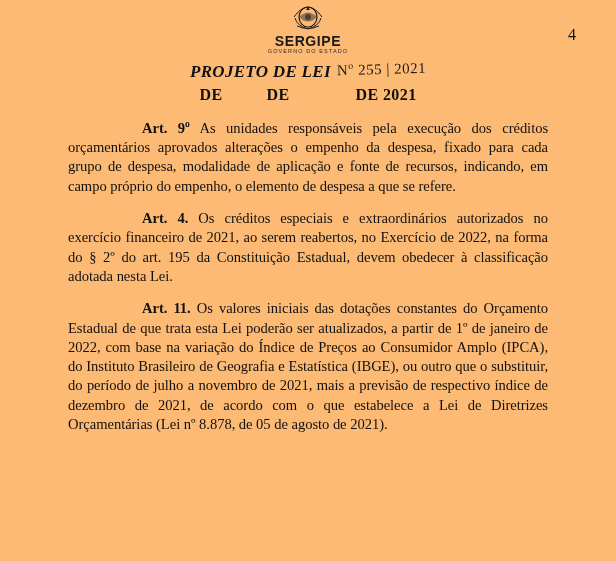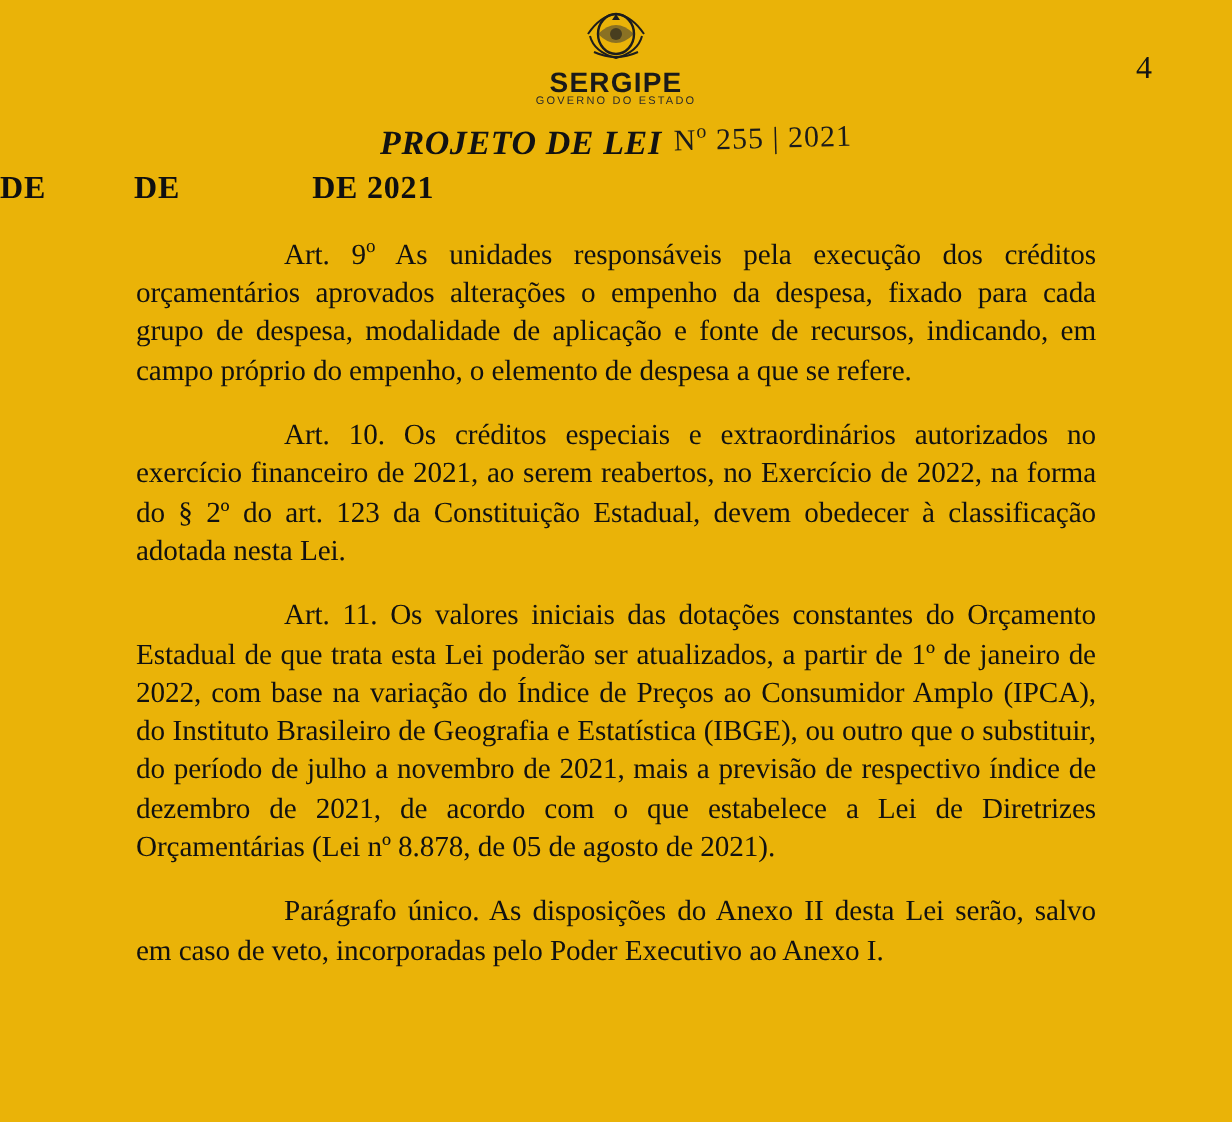--- a/index.html
+++ b/index.html
@@ -11,21 +11,21 @@
     width: 616px;
     height: 561px;
     overflow: hidden;
     font-family: "Liberation Serif", serif;
     color: #101010;
   }
   .page {
     position: relative;
     width: 616px;
     height: 561px;
-    background: #eab308;
+    background: #fdba74;
   }
 
   
   .header {
     position: absolute;
     top: 4px;
     left: 0;
     width: 616px;
     text-align: center;
   }
@@ -89,20 +89,21 @@
     font-size: 10px;
     vertical-align: super;
   }
 
   
   .date-row {
     position: absolute;
     top: 86px;
     left: 0;
     width: 616px;
+    text-align: center;
     font-weight: bold;
     font-size: 16px;
     letter-spacing: 0.4px;
   }
   .date-row span { display: inline-block; }
   .d1 { margin-right: 44px; }
   .d2 { margin-right: 66px; }
 
   
   .body {
@@ -113,21 +114,21 @@
   }
   p.art {
     margin: 0 0 13px 0;
     text-align: justify;
     text-indent: 74px;
     font-size: 14.6px;
     line-height: 19.3px;
     letter-spacing: -0.05px;
     color: #111111;
   }
-  p.art b { font-weight: normal; }
+  p.art b { font-weight: bold; }
   sup { font-size: 9.5px; vertical-align: super; }
 </style>
 </head>
 <body>
 
 <div class="page">
 
   <div class="header">
     <svg class="crest" viewBox="0 0 34 28">
       <ellipse cx="17" cy="13" rx="9" ry="10" fill="none" stroke="#1d1d1d" stroke-width="1.2"></ellipse>
@@ -147,18 +148,17 @@
   <div class="title-row">
     <span class="doc-title">PROJETO DE LEI</span><span class="doc-number"><span>N</span><span class="sup">o</span> <span>255 | 2021</span></span>
   </div>
 
   <div class="date-row">
     <span class="d1">DE</span><span class="d2">DE</span><span class="d3">DE 2021</span>
   </div>
 
   <div class="body">
     <p class="art"><b>Art. 9</b><b><sup>o</sup></b><span> As unidades responsáveis pela execução dos créditos orçamentários aprovados alterações o empenho da despesa, fixado para cada grupo de despesa, modalidade de aplicação e fonte de recursos, indicando, em campo próprio do empenho, o elemento de despesa a que se refere.</span></p>
-    <p class="art"><b>Art. 10.</b><span> Os créditos especiais e extraordinários autorizados no exercício financeiro de 2021, ao serem reabertos, no Exercício de 2022, na forma do § 2º do art. 123 da Constituição Estadual, devem obedecer à classificação adotada nesta Lei.</span></p>
+    <p class="art"><b>Art. 4.</b><span> Os créditos especiais e extraordinários autorizados no exercício financeiro de 2021, ao serem reabertos, no Exercício de 2022, na forma do § 2º do art. 195 da Constituição Estadual, devem obedecer à classificação adotada nesta Lei.</span></p>
     <p class="art"><b>Art. 11.</b><span> Os valores iniciais das dotações constantes do Orçamento Estadual de que trata esta Lei poderão ser atualizados, a partir de 1º de janeiro de 2022, com base na variação do Índice de Preços ao Consumidor Amplo (IPCA), do Instituto Brasileiro de Geografia e Estatística (IBGE), ou outro que o substituir, do período de julho a novembro de 2021, mais a previsão de respectivo índice de dezembro de 2021, de acordo com o que estabelece a Lei de Diretrizes Orçamentárias (Lei nº 8.878, de 05 de agosto de 2021).</span></p>
-    <p class="art"><b>Parágrafo único.</b><span> As disposições do Anexo II desta Lei serão, salvo em caso de veto, incorporadas pelo Poder Executivo ao Anexo I.</span></p>
   </div>
 
 </div>
 
 </body></html>

